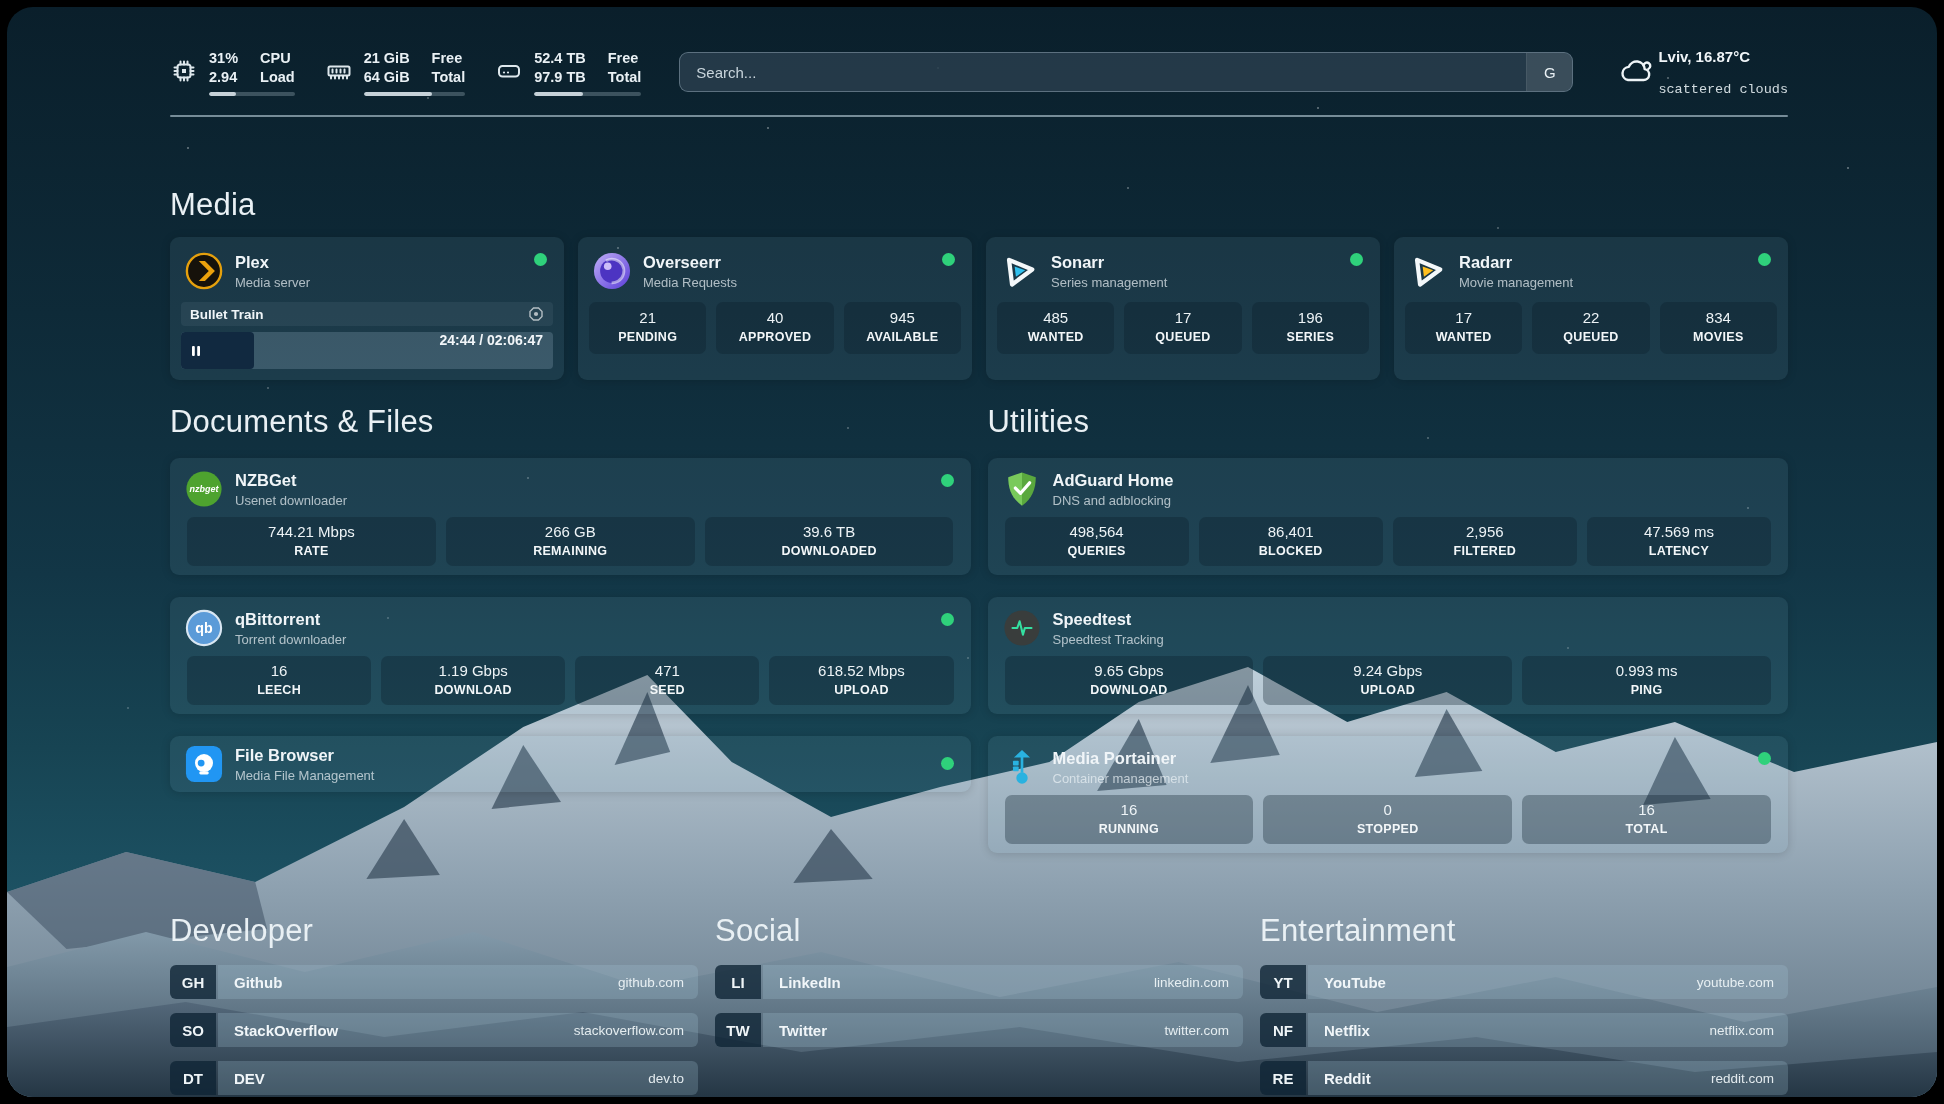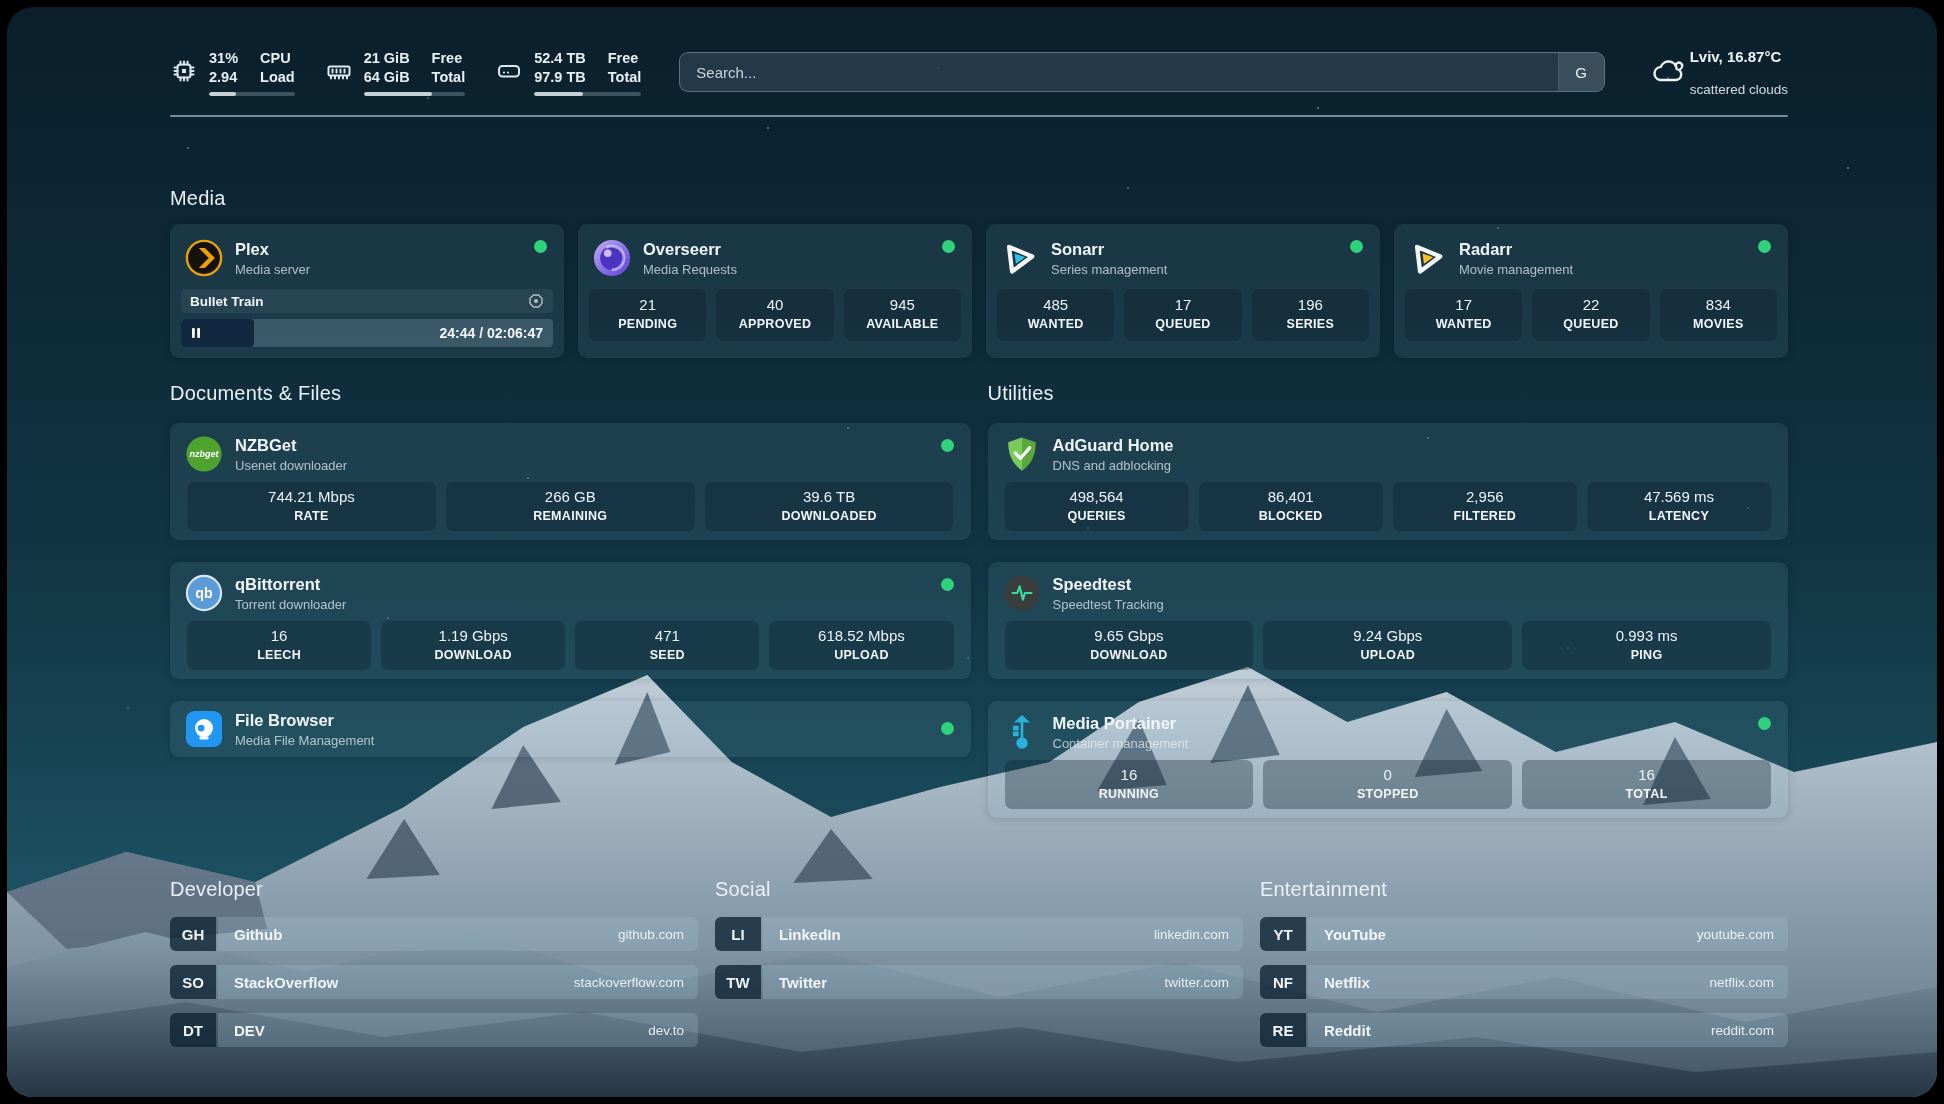--- a/index.html
+++ b/index.html
@@ -32,26 +32,26 @@
   .search-box { flex:1; margin:0 44px 0 38px; height:40px; background:rgba(41,62,78,.82);
     border:1px solid rgba(185,205,218,.38); border-radius:9px; display:flex; align-items:center; overflow:hidden; }
   .search-box input { flex:1; background:transparent; border:none; outline:none; color:#e7eef3;
     font-size:15px; padding:0 16px; font-family:"Liberation Sans", sans-serif; }
   .search-box input::placeholder { color:#c9d5dc; opacity:1; }
   .g-btn { width:46px; height:100%; background:rgba(255,255,255,.10); border-left:1px solid rgba(255,255,255,.07);
     display:flex; align-items:center; justify-content:center; font-size:15px; color:#e9f0f4; cursor:pointer; }
 
   .weather { display:flex; align-items:center; gap:3px; }
   .weather-line1 { font-size:15px; font-weight:600; color:#f0f5f8; }
-  .weather-line2 { font-size:13.5px; color:rgba(235,242,246,.88); margin-top:17px; }
+  .weather-line2 { font-size:13.5px; color:rgba(235,242,246,.88); margin-top:17px;font-family:Liberation Mono, monospace; }
 
   .divider { margin-top:16px; height:2px; background:rgba(208,228,238,.55); border-radius:1px; }
 
   
-  .section-title { font-size:20px; font-weight:500; color:#e9f0f4; letter-spacing:.2px; }
+  .section-title { font-size:31px; font-weight:500; color:#e9f0f4; letter-spacing:.2px; }
   .media-title { margin-top:70px; }
   .media-grid { margin-top:14px; display:grid; grid-template-columns:repeat(4,1fr); grid-auto-rows:1fr; gap:14px; }
 
   .card { position:relative; background:rgba(152,198,216,.10); border-radius:9px; box-shadow:0 1px 10px rgba(0,0,0,.16); cursor:pointer; }
   .card-head { display:flex; align-items:center; gap:12px; padding:15px 15px 12px; }
   .wide .card-head { padding:12px 15px 9px; }
   .slim .card-head { padding:9px 15px; }
   .app-icon { width:38px; height:38px; flex:none; }
   .app-name { font-size:16.5px; font-weight:600; color:#f0f5f8; line-height:20px; }
   .app-sub { font-size:13px; color:rgba(233,240,244,.72); margin-top:3px; }
@@ -62,22 +62,22 @@
   .cols4 { grid-template-columns:repeat(4,1fr); }
   .wide .stat-grid { padding:0 17px 9px; }
   .stat-box { background:rgba(9,28,40,.32); border-radius:7px; text-align:center; padding:7px 4px 9px; }
   .wide .stat-box { padding:6px 4px 7px; }
   .stat-value { font-size:15px; line-height:18px; color:#edf3f6; }
   .stat-label { font-size:12.5px; line-height:15px; font-weight:700; letter-spacing:.3px; color:#f3f7f9; margin-top:3px; }
 
   
   .np-title-row { margin:0 11px; background:rgba(200,225,240,.07); border-radius:4px; padding:4px 9px;
     display:flex; justify-content:space-between; align-items:flex-end; font-size:13.5px; font-weight:600; color:#f0f5f8; }
-  .np-bar-row { margin:6px 11px 11px; height:28px; background:rgba(140,170,185,.28); border-radius:4px;
-    position:relative; display:flex; align-items:center; overflow:hidden; }
+  .np-bar-row { margin:6px 11px 11px; height:37px; background:rgba(140,170,185,.28); border-radius:4px;
+    position:relative; display:flex; align-items:flex-start; overflow:hidden; }
   .np-progress { position:absolute; left:0; top:0; bottom:0; background:#112940; border-radius:4px;
     display:flex; align-items:center; padding-left:9px; }
   .np-time { margin-left:auto; padding-right:10px; font-size:14px; font-weight:700; color:#f2f6f9; position:relative; z-index:1; }
 
   .cols { margin-top:24px; display:grid; grid-template-columns:1fr 1fr; gap:17px; align-items:start; }
   .col .section-title { margin-bottom:18px; }
   .col .card + .card { margin-top:22px; }
 
   
   .links-area { margin-top:60px; display:grid; grid-template-columns:1fr 1fr 1fr; gap:17px; }

